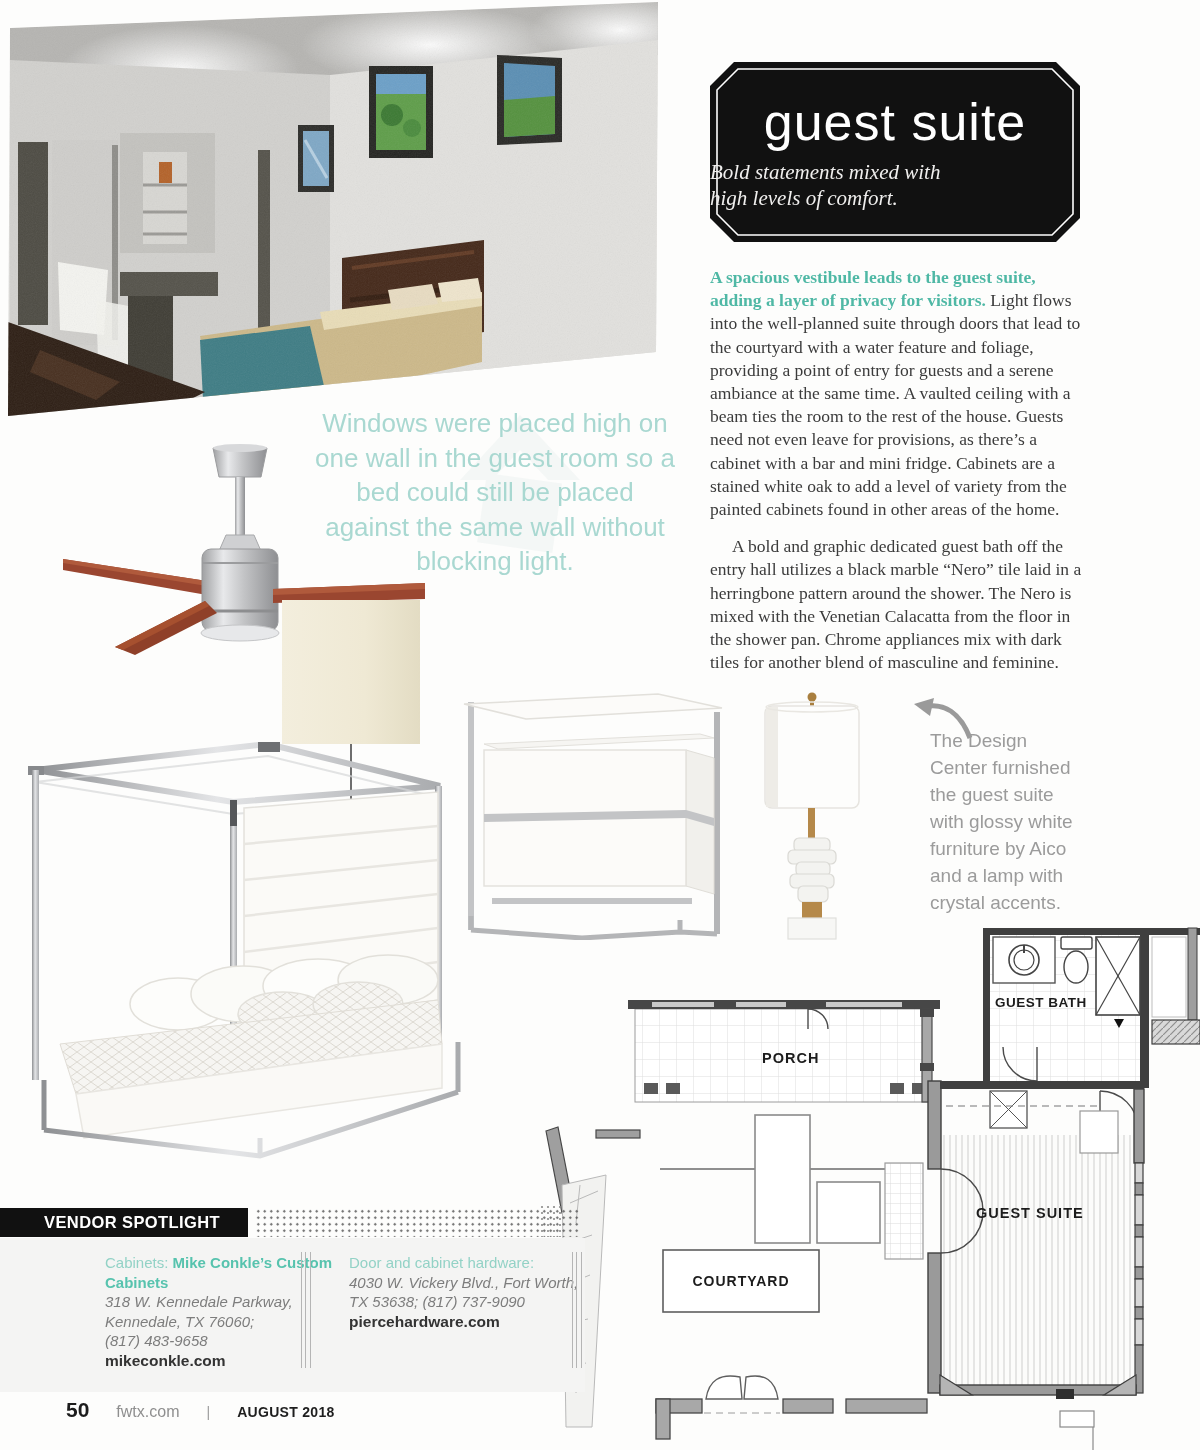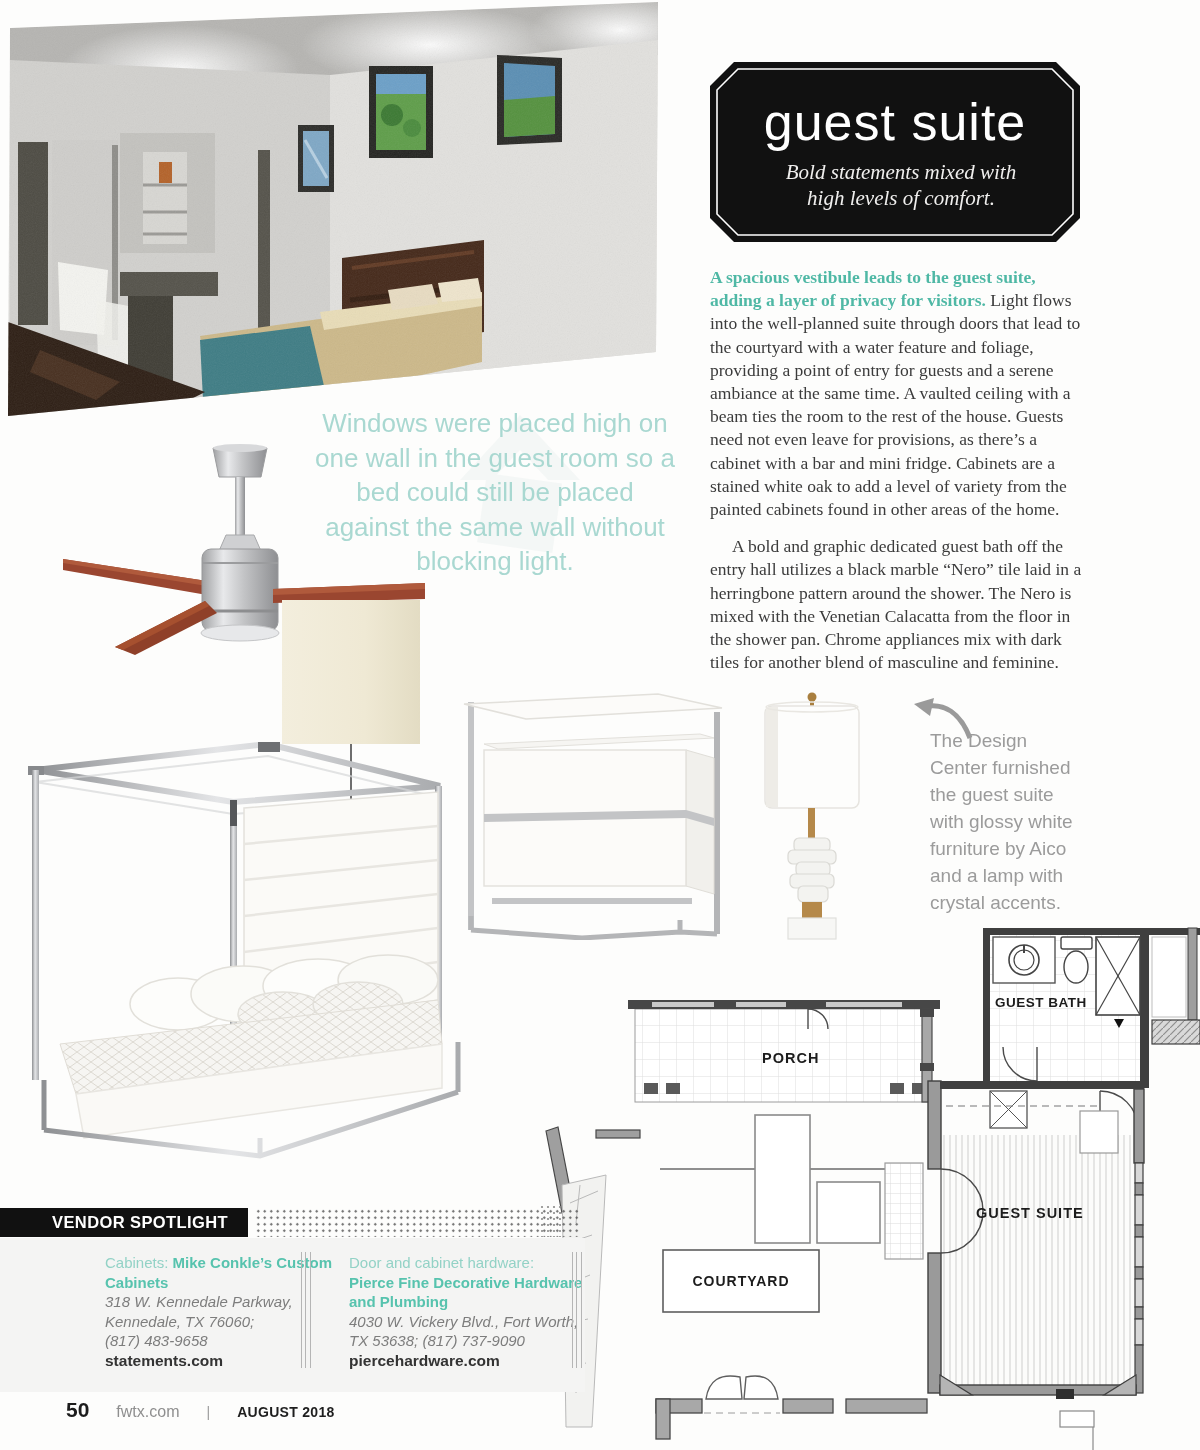--- a/index.html
+++ b/index.html
@@ -5,23 +5,23 @@
   html,body{margin:0;padding:0;background:#ffffff;}
   #page{position:relative;width:1200px;height:1450px;background:#fdfdfc;overflow:hidden;
         font-family:"Liberation Sans",sans-serif;}
   .abs{position:absolute;}
 
   
   #badge{left:710px;top:62px;width:370px;height:180px;}
   #badge-title{position:absolute;left:0;top:30px;width:100%;text-align:center;
     color:#ffffff;font-size:52px;font-weight:200;letter-spacing:1px;
     font-family:"Liberation Sans",sans-serif;}
-  #badge-sub{position:absolute;left:0;top:97px;width:100%;text-align:center;
+  #badge-sub{position:absolute;left:0;top:97px;width:100%;
     color:#f0efee;font-size:21px;font-style:italic;line-height:26px;
-    font-family:"Liberation Serif",serif;padding-left:6px;}
+    font-family:"Liberation Serif",serif;}
 
   
   #article{left:710px;top:266px;width:372px;color:#3b3b3b;
     font-family:"Liberation Serif",serif;font-size:17.5px;line-height:23.2px;text-align:left;}
   #article p{margin:0;}
   #article .lead{color:#4fb8a5;font-weight:bold;}
   #article .p2{text-indent:22px;margin-top:14px;}
 
   
   #pullquote{left:312px;top:406px;width:366px;text-align:center;color:#a9d8d1;
@@ -30,21 +30,21 @@
 
   
   #design-caption{left:930px;top:727px;width:150px;color:#9b9b9b;
     font-size:19px;line-height:27px;}
   #arrow-box{left:908px;top:696px;width:70px;height:46px;}
 
   
   #vendor-bg{left:0;top:1238px;width:585px;height:154px;background:#f4f4f3;}
   #vendor-banner{left:0;top:1208px;width:248px;height:29px;background:#111111;
     color:#ffffff;font-weight:bold;font-size:16.5px;letter-spacing:.4px;
-    display:flex;align-items:center;justify-content:flex-end;padding-right:20px;box-sizing:border-box;}
+    display:flex;align-items:center;justify-content:flex-end;padding-right:28px;box-sizing:border-box;}
   #halftone{left:255px;top:1208px;width:325px;height:29px;
     background-image:radial-gradient(#4a4a4a 1px,transparent 1.35px);
     background-size:6.5px 6.5px;opacity:.8;}
   .vendor-card{top:1253px;width:235px;font-size:15px;line-height:19.5px;}
   #vendor1{left:66px;margin-left:39px;}
   #vendor2{left:332px;margin-left:17px;}
   .vendor-cat{color:#93d2c6;}
   .vendor-name{color:#57c3ae;font-weight:bold;}
   .vendor-addr{color:#7d7d7d;font-style:italic;}
   .vendor-web{color:#333333;font-weight:bold;font-size:15.5px;}
@@ -461,28 +461,28 @@
   <div class="abs" id="vendor-banner">
     <span>VENDOR SPOTLIGHT</span>
   </div>
   <div class="abs" id="halftone"></div>
 
   <div class="abs vendor-card" id="vendor1">
     <div><span class="vendor-cat">Cabinets: </span><span class="vendor-name">Mike Conkle’s Custom Cabinets</span></div>
     <div class="vendor-addr">318 W. Kennedale Parkway,</div>
     <div class="vendor-addr">Kennedale, TX 76060;</div>
     <div class="vendor-addr">(817) 483-9658</div>
-    <div class="vendor-web">statements.com</div>
+    <div class="vendor-web">mikeconkle.com</div>
   </div>
 
   <div class="abs vendor-divider" id="divider1"></div>
 
   <div class="abs vendor-card" id="vendor2">
     <div><span class="vendor-cat">Door and cabinet hardware: </span><br>
-      <span class="vendor-name">Pierce Fine Decorative Hardware and Plumbing</span></div>
+      </div>
     <div class="vendor-addr">4030 W. Vickery Blvd., Fort Worth,</div>
     <div class="vendor-addr">TX 53638; (817) 737-9090</div>
     <div class="vendor-web">piercehardware.com</div>
   </div>
 
   <div class="abs vendor-divider" id="divider2"></div>
 
   <div class="abs" id="footer">
     <span id="page-num">50</span>
     <span id="site">fwtx.com</span>

